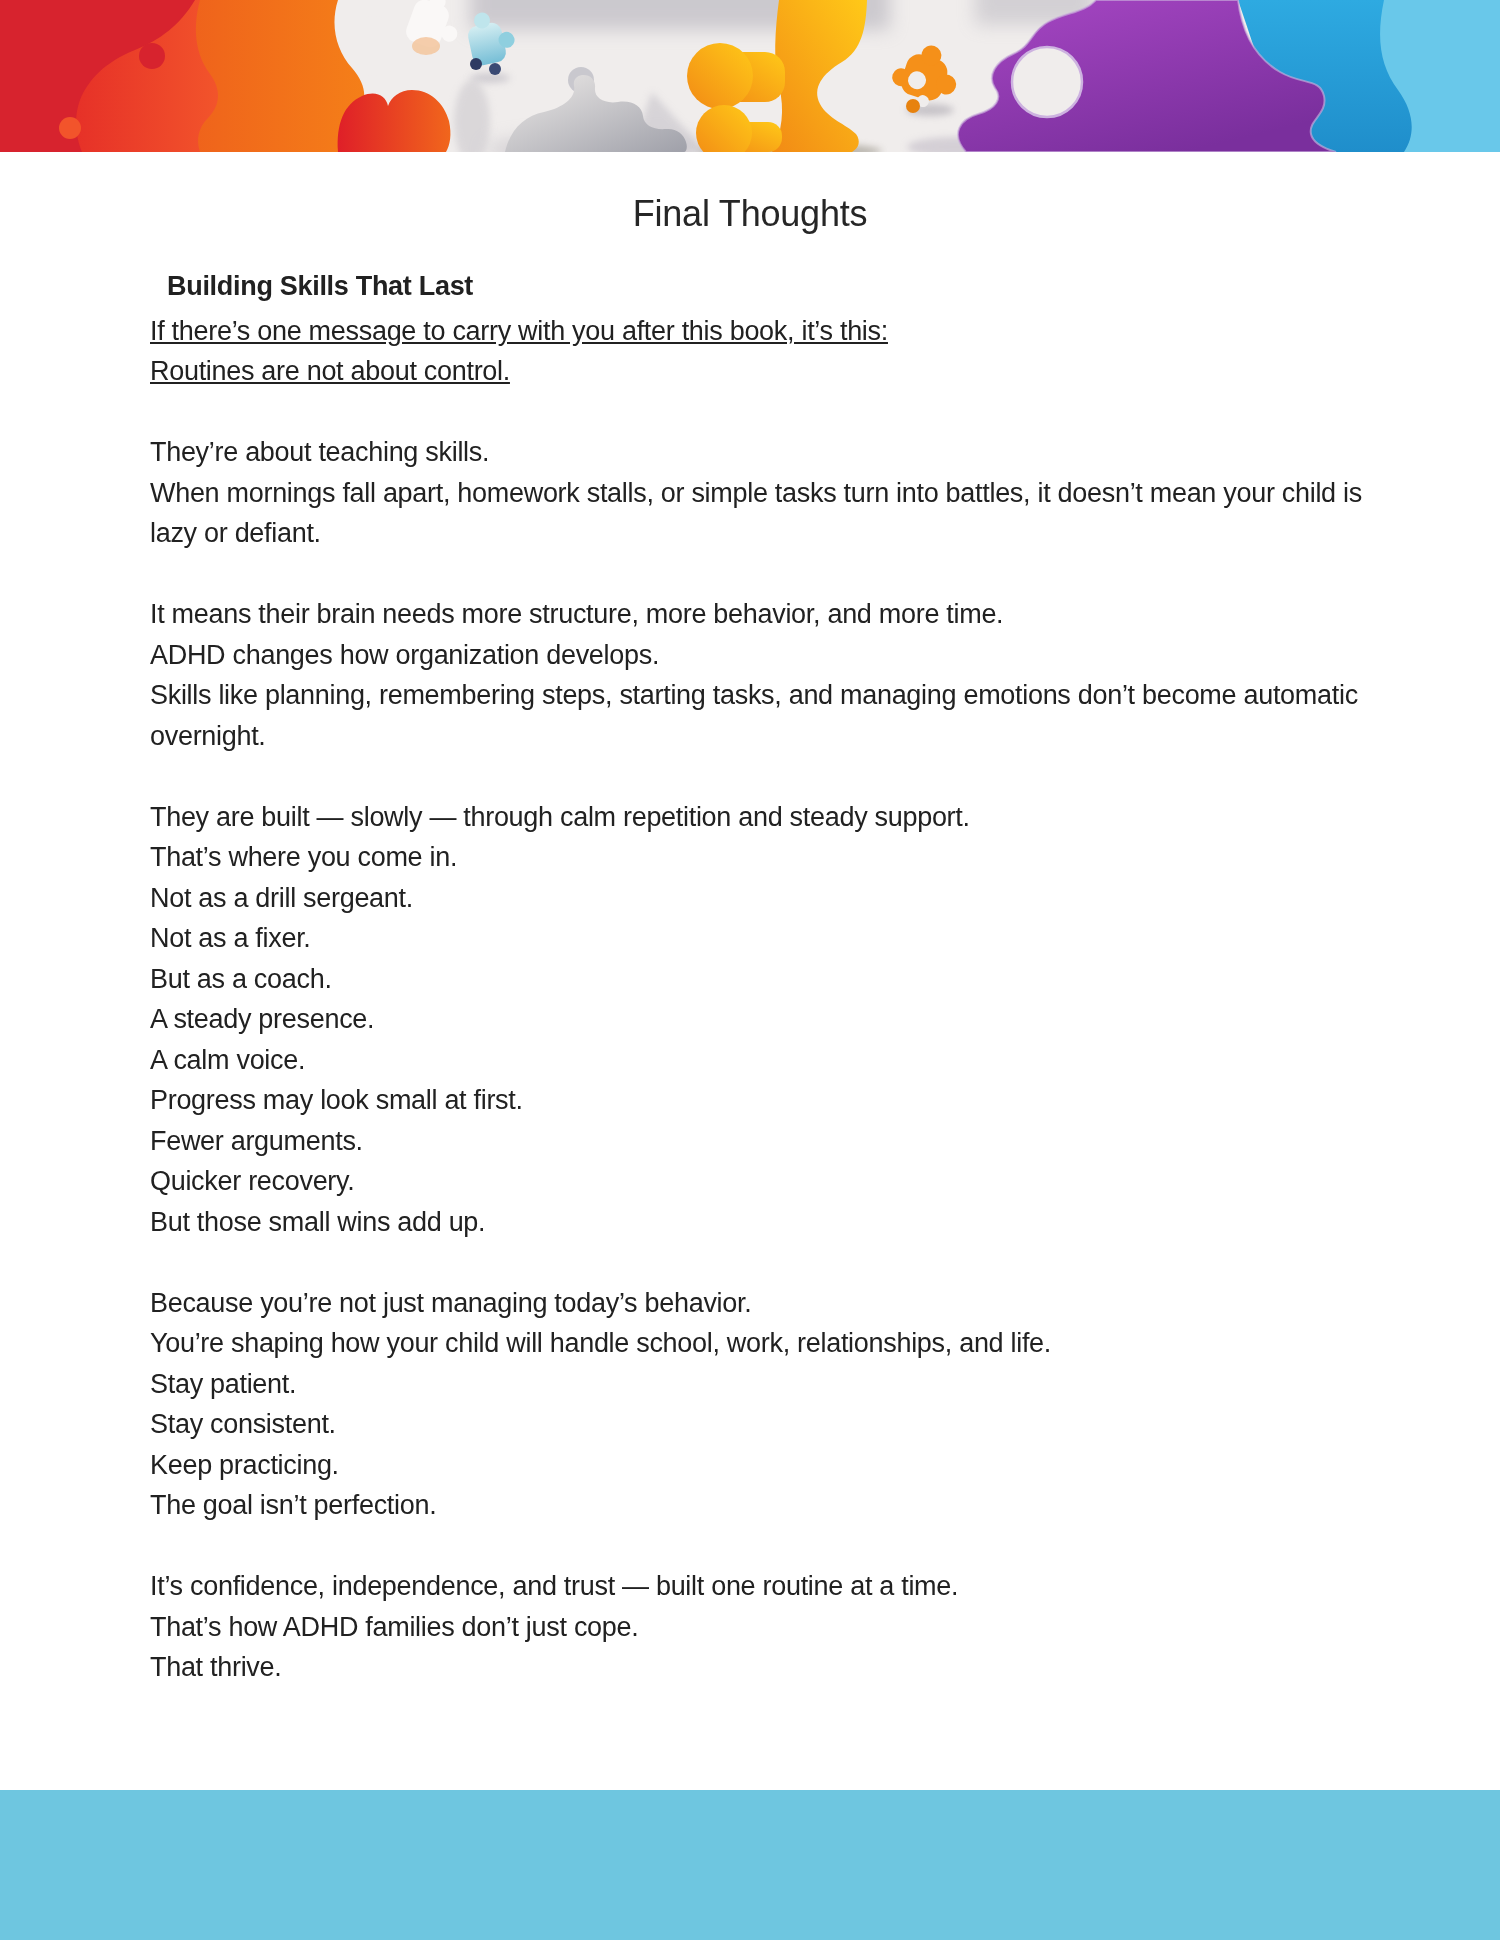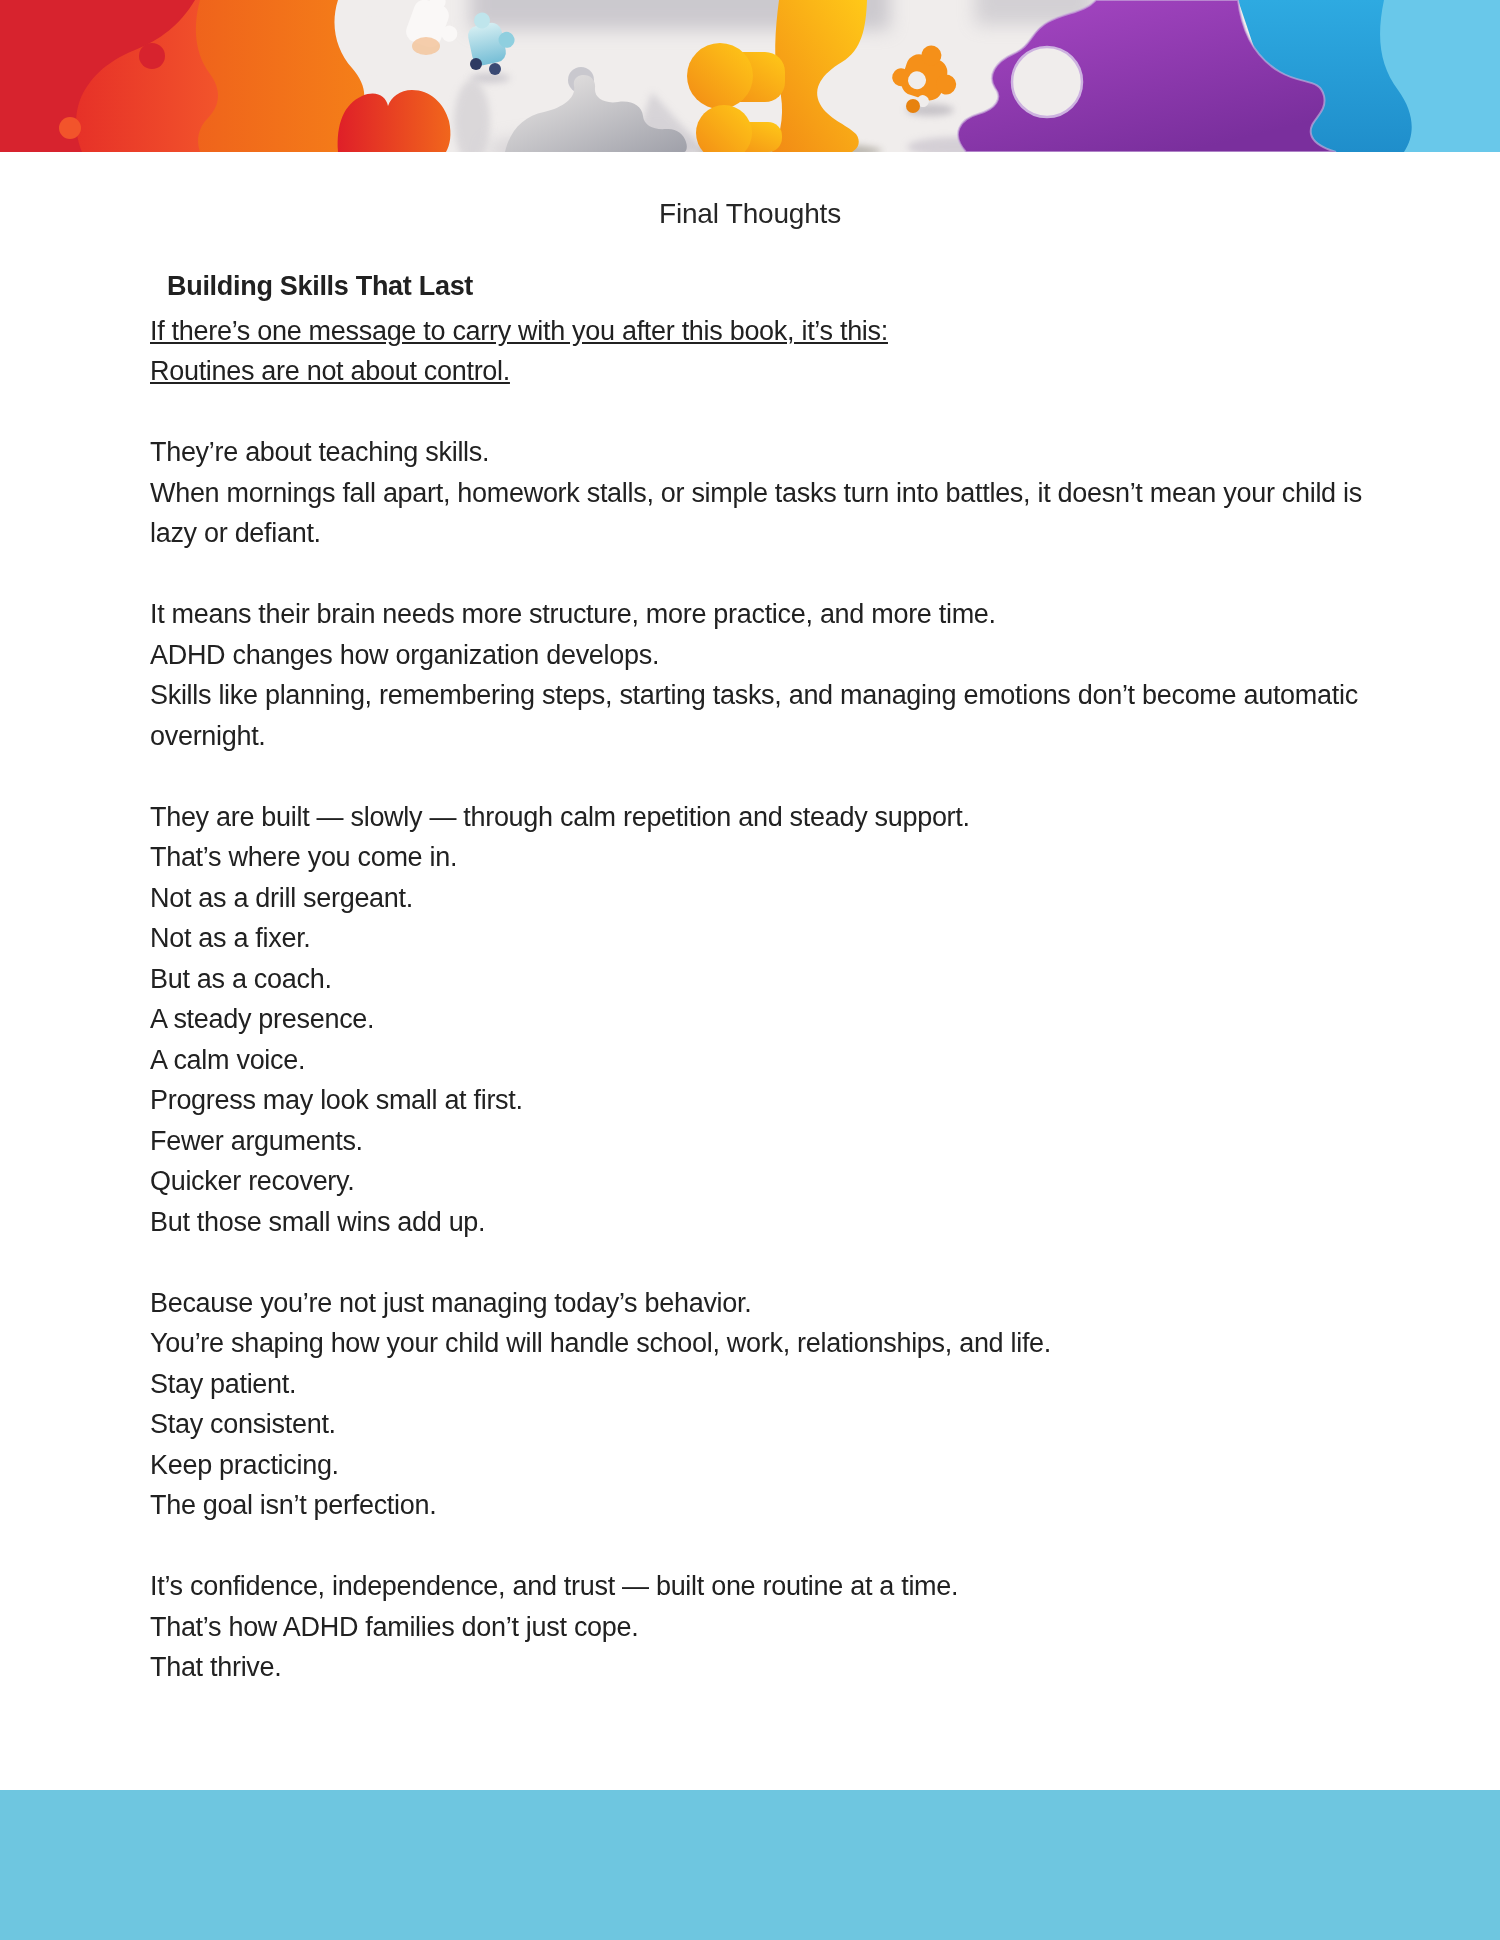--- a/index.html
+++ b/index.html
@@ -11,21 +11,21 @@
     background: #ffffff;
     overflow: hidden;
     font-family: "Liberation Sans", "DejaVu Sans", sans-serif;
     color: #212121;
   }
   .header-image { width: 1500px; height: 152px; overflow: hidden; }
   .header-image svg { display: block; }
   .page-title {
     margin-top: 42px;
     text-align: center;
-    font-size: 28px;
+    font-size: 36px;
     line-height: 40px;
     letter-spacing: -0.2px;
     color: #262626;
   }
   .content {
     margin: 32px 130px 0 150px;
     max-width: 1220px;
     font-size: 27px;
     line-height: 40.5px;
     letter-spacing: -0.3px;
@@ -175,21 +175,21 @@
     <div id="paragraphs">
         <div class="paragraph">
           <div class="line">If there’s one message to carry with you after this book, it’s this:</div>
           <div class="line">Routines are not about control.</div>
         </div>
         <div class="paragraph">
           <div class="line">They’re about teaching skills.</div>
           <div class="line">When mornings fall apart, homework stalls, or simple tasks turn into battles, it doesn’t mean your child is lazy or defiant.</div>
         </div>
         <div class="paragraph">
-          <div class="line">It means their brain needs more structure, more practice, and more time.</div>
+          <div class="line">It means their brain needs more structure, more behavior, and more time.</div>
           <div class="line">ADHD changes how organization develops.</div>
           <div class="line">Skills like planning, remembering steps, starting tasks, and managing emotions don’t become automatic overnight.</div>
         </div>
         <div class="paragraph">
           <div class="line">They are built — slowly — through calm repetition and steady support.</div>
           <div class="line">That’s where you come in.</div>
           <div class="line">Not as a drill sergeant.</div>
           <div class="line">Not as a fixer.</div>
           <div class="line">But as a coach.</div>
           <div class="line">A steady presence.</div>

